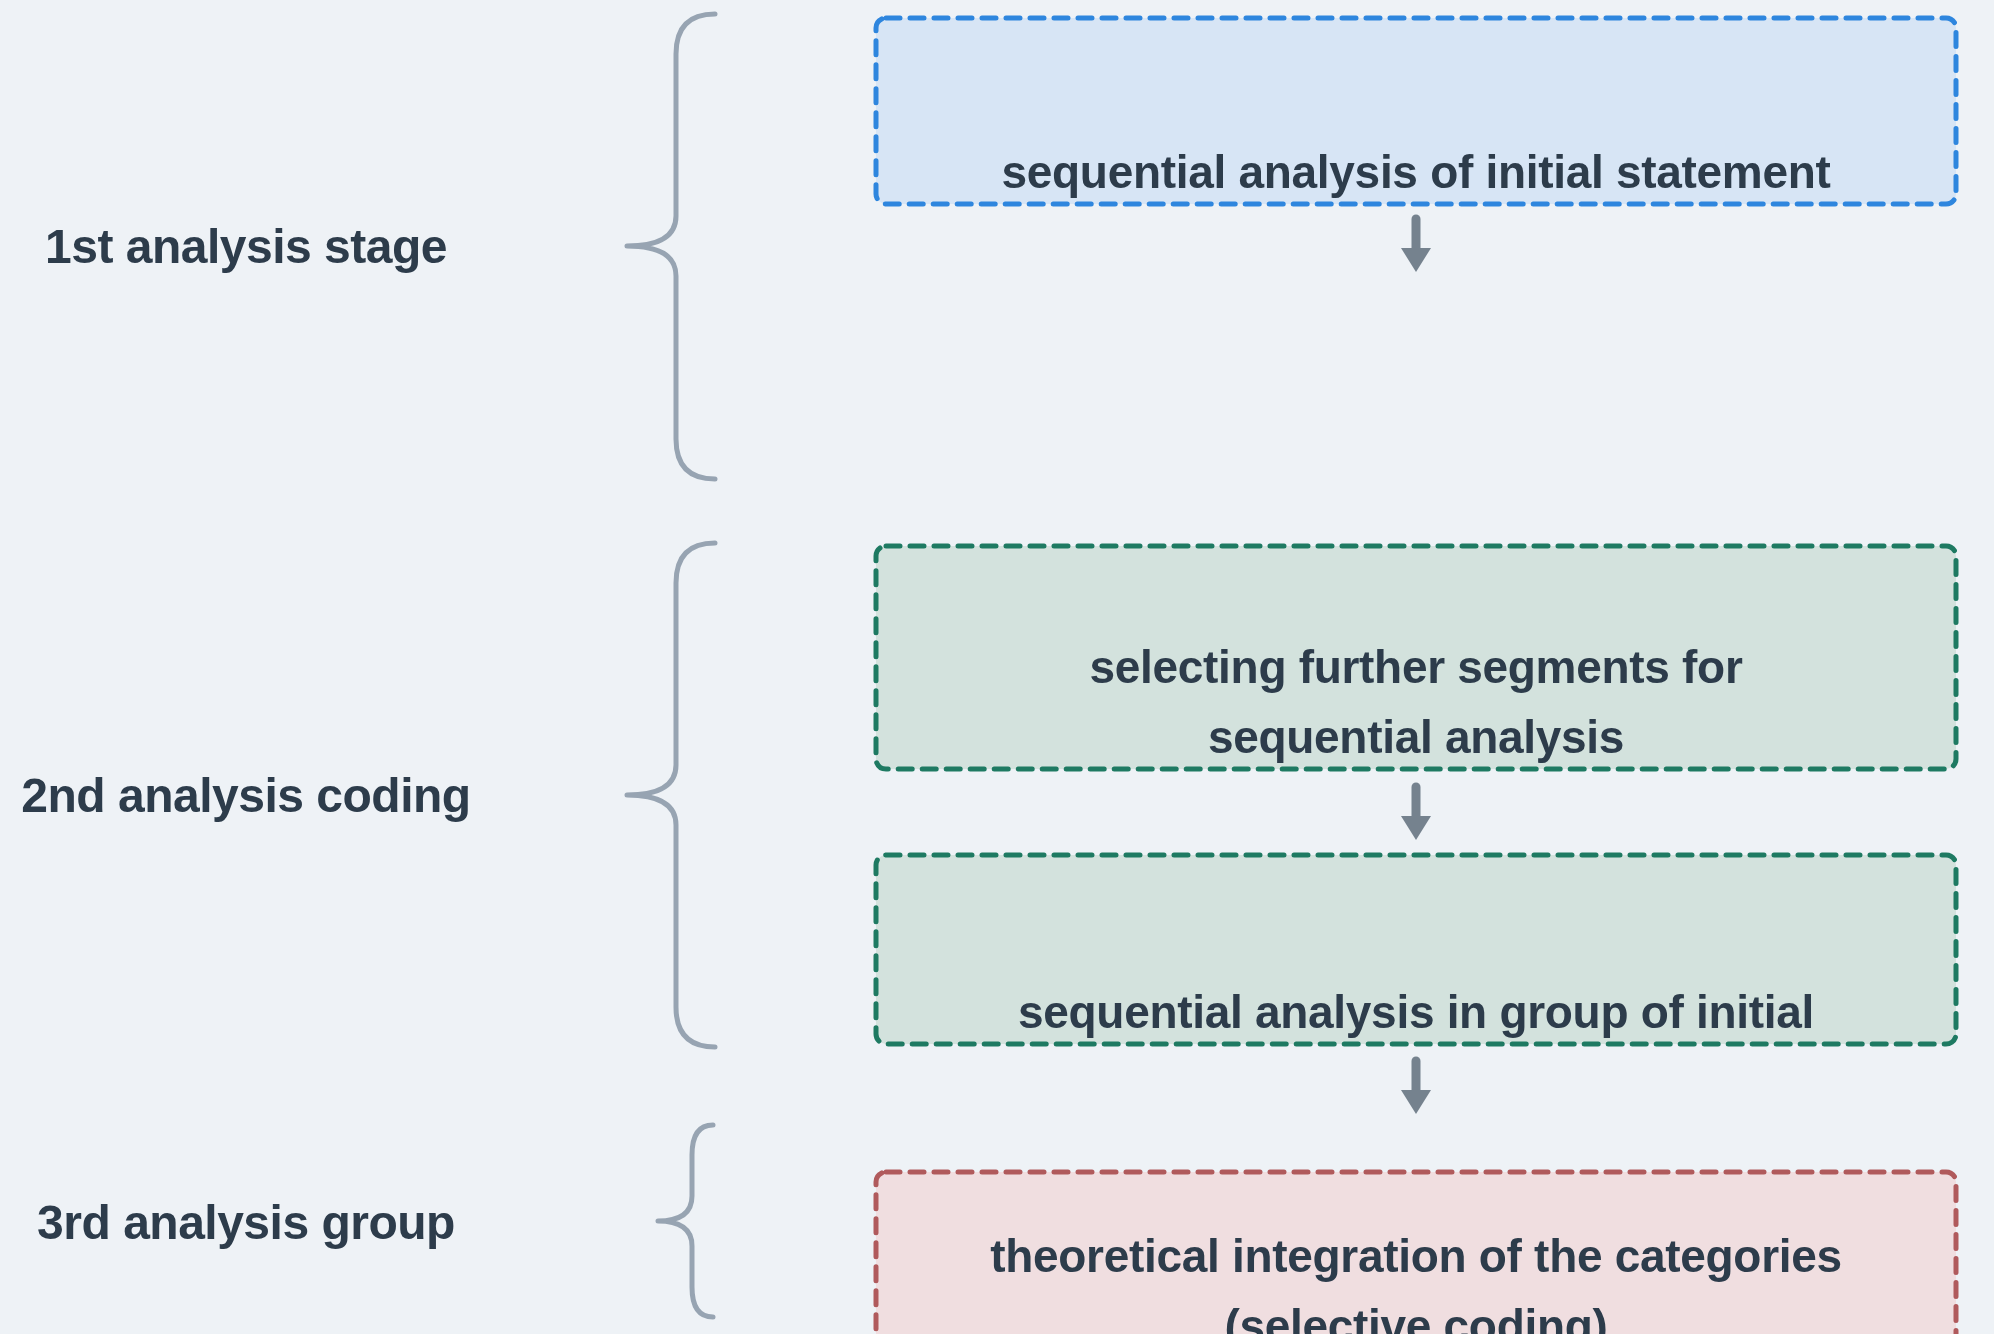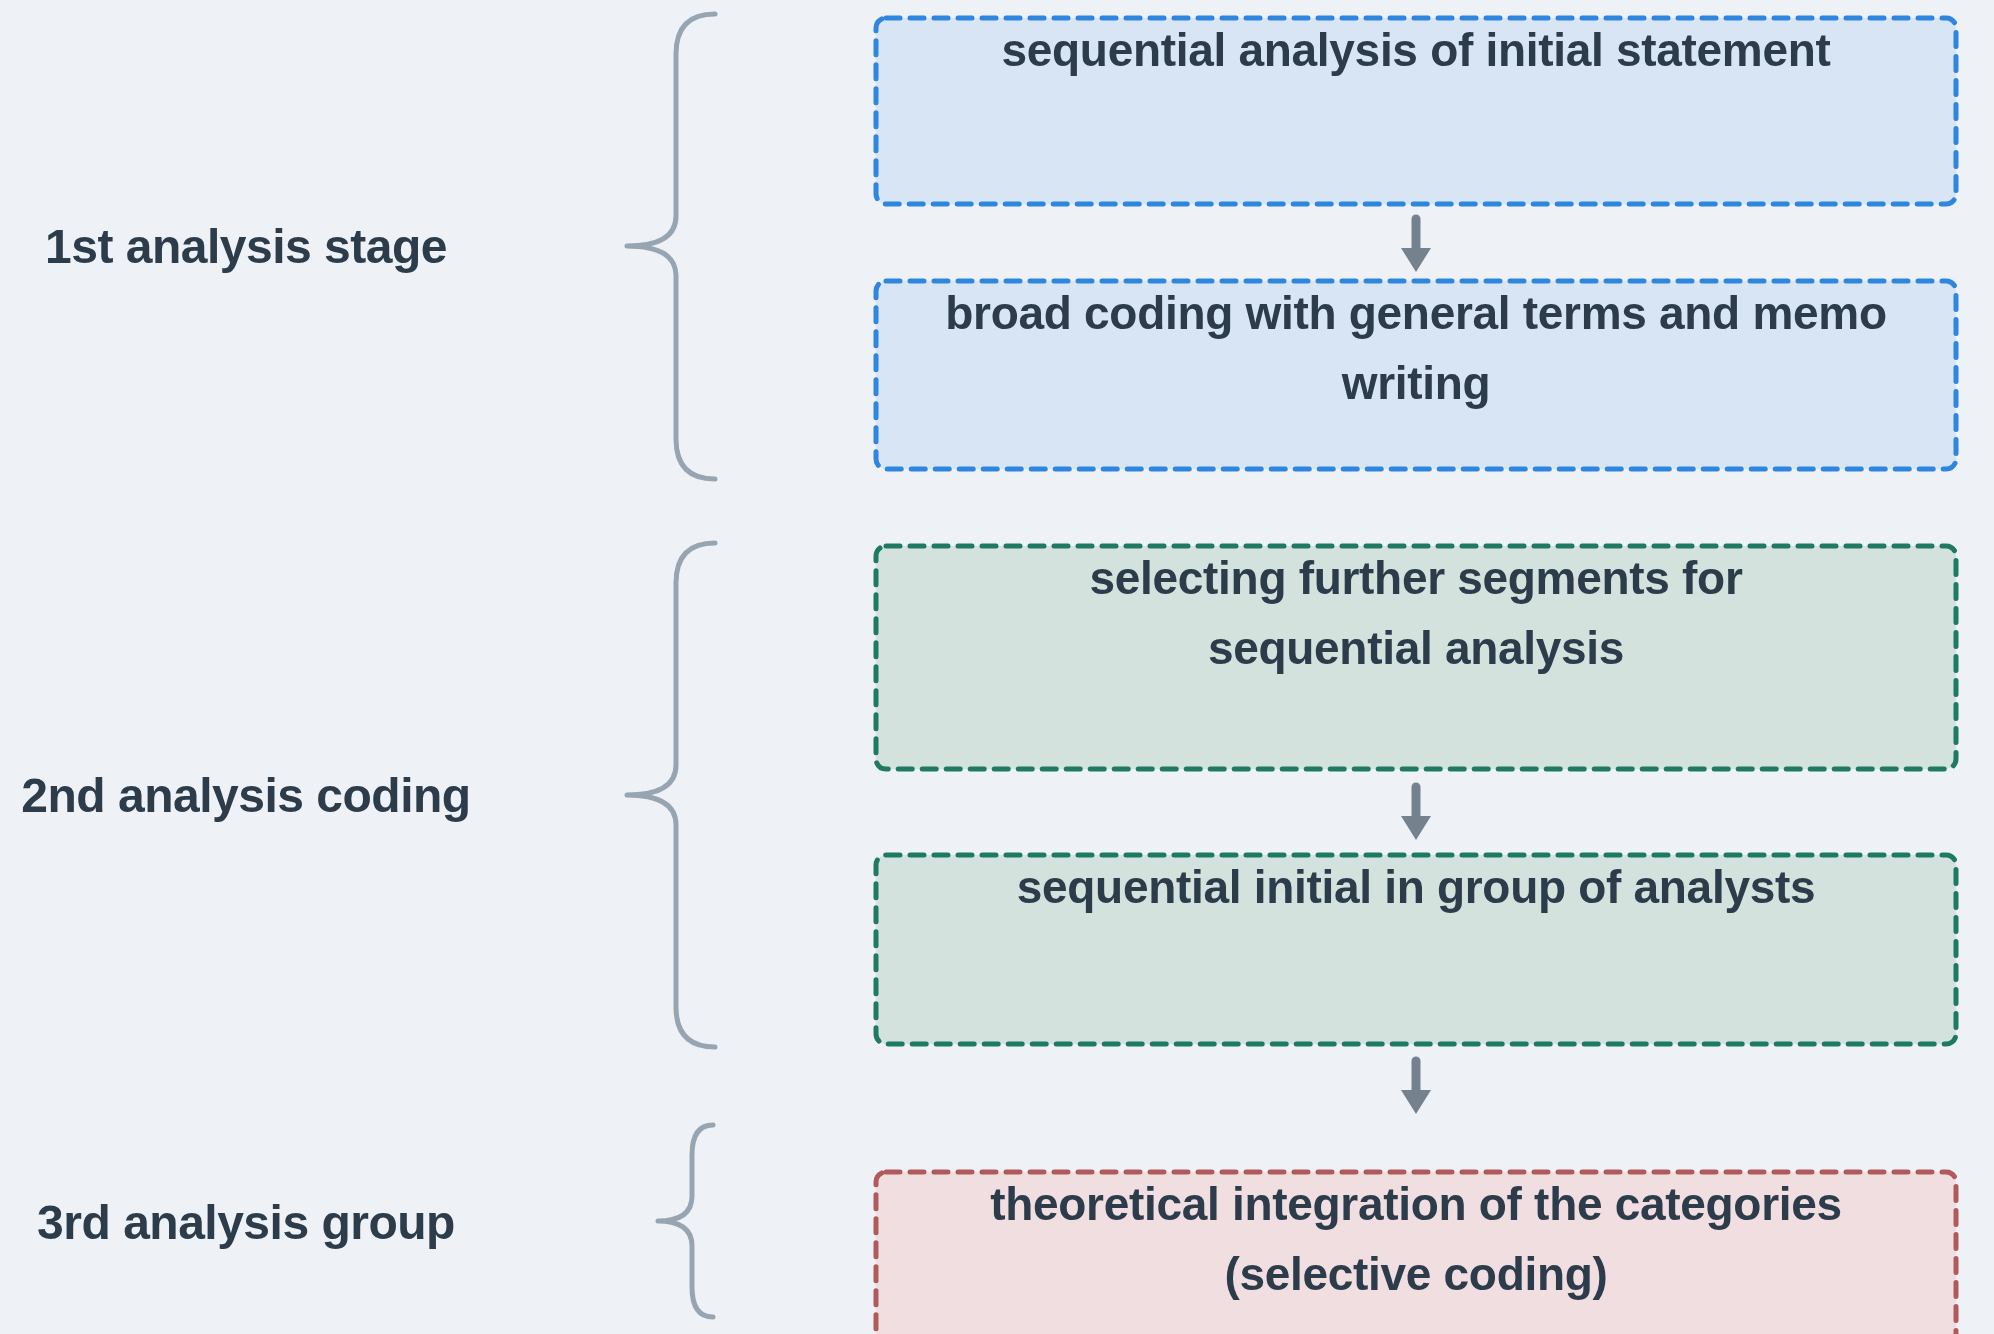--- a/index.html
+++ b/index.html
@@ -56,21 +56,21 @@
   .arrow-head {
     fill: var(--arrow, #75828e);
     stroke: none;
   }
 
   .box {
     position: absolute;
     left: 873px;
     width: 1086px;
     display: flex;
-    align-items: flex-start;
+    align-items: flex-end;
     justify-content: center;
   }
   .box .border-svg {
     position: absolute;
     inset: 0;
   }
   .box rect {
     stroke-width: 5;
     stroke-dasharray: 14 10;
     stroke-linecap: round;
@@ -127,41 +127,34 @@
     </g>
   </svg>
 
   <div class="box blue" id="box-1">
     <svg class="border-svg" width="1086" height="192" viewBox="0 0 1086 192">
       <rect x="3" y="3" width="1080" height="186" rx="10"></rect>
     </svg>
     <div class="box-text">sequential analysis of initial statement</div>
   </div>
 
-  <div class="box blue" id="box-2">
-    <svg class="border-svg" width="1086" height="194" viewBox="0 0 1086 194">
-      <rect x="3" y="3" width="1080" height="188" rx="10"></rect>
-    </svg>
-    <div class="box-text">broad coding with general terms and memo
-writing</div>
-  </div>
 
   <div class="box green" id="box-3">
     <svg class="border-svg" width="1086" height="229" viewBox="0 0 1086 229">
       <rect x="3" y="3" width="1080" height="223" rx="10"></rect>
     </svg>
     <div class="box-text">selecting further segments for
 sequential analysis</div>
   </div>
 
   <div class="box green" id="box-4">
     <svg class="border-svg" width="1086" height="195" viewBox="0 0 1086 195">
       <rect x="3" y="3" width="1080" height="189" rx="10"></rect>
     </svg>
-    <div class="box-text">sequential initial in group of analysts</div>
+    <div class="box-text">sequential analysis in group of initial</div>
   </div>
 
   <div class="box red" id="box-5">
     <svg class="border-svg" width="1086" height="192" viewBox="0 0 1086 192">
       <rect x="3" y="3" width="1080" height="186" rx="10"></rect>
     </svg>
     <div class="box-text">theoretical integration of the categories
 (selective coding)</div>
   </div>
 

